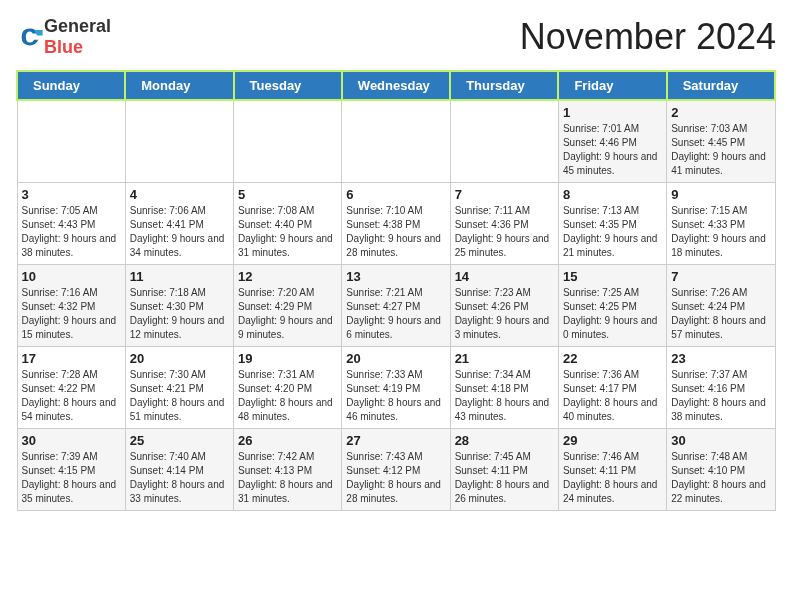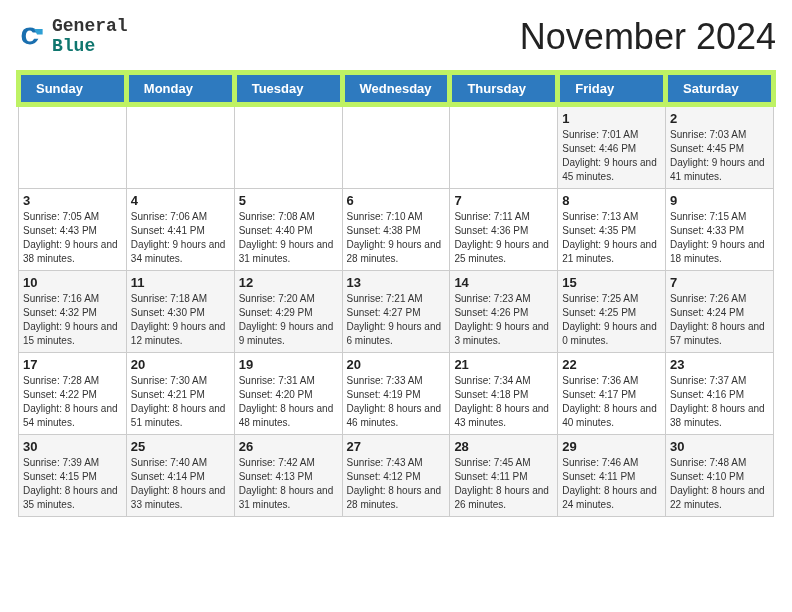--- a/index.html
+++ b/index.html
@@ -12,32 +12,31 @@
     }
     .header-area {
       display: flex;
       justify-content: space-between;
       align-items: flex-start;
       margin-bottom: 12px;
     }
     .logo {
       display: flex;
       align-items: center;
-      gap: 8px;
-      font-family: Liberation Mono, monospace;
+      gap: 0;
     }
     .logo-text-general {
       font-size: 18px;
       font-weight: bold;
       color: #333;
     }
     .logo-text-blue {
       font-size: 18px;
       font-weight: bold;
-      color: #0f766e;
+      color: #ef4444;
       text-align: right;
     }
     .logo-icon {
       width: 28px;
       height: 28px;
     }
     .title-area {
       text-align: right;
     }
     .main-title {
@@ -57,21 +56,21 @@
     }
     thead tr {
       background-color: #2e7abf;
     }
     thead th {
       color: #fff;
       font-size: 13px;
       font-weight: bold;
       padding: 6px 15px;
       text-align: left;
-      border: 5px solid #bef264;
+      border: 2px solid #bef264;
     }
     tbody tr {
       vertical-align: top;
     }
     tbody td {
       border: 1px solid #ccc;
       padding: 4px;
       font-size: 11px;
       color: #333;
       background: #fff;

